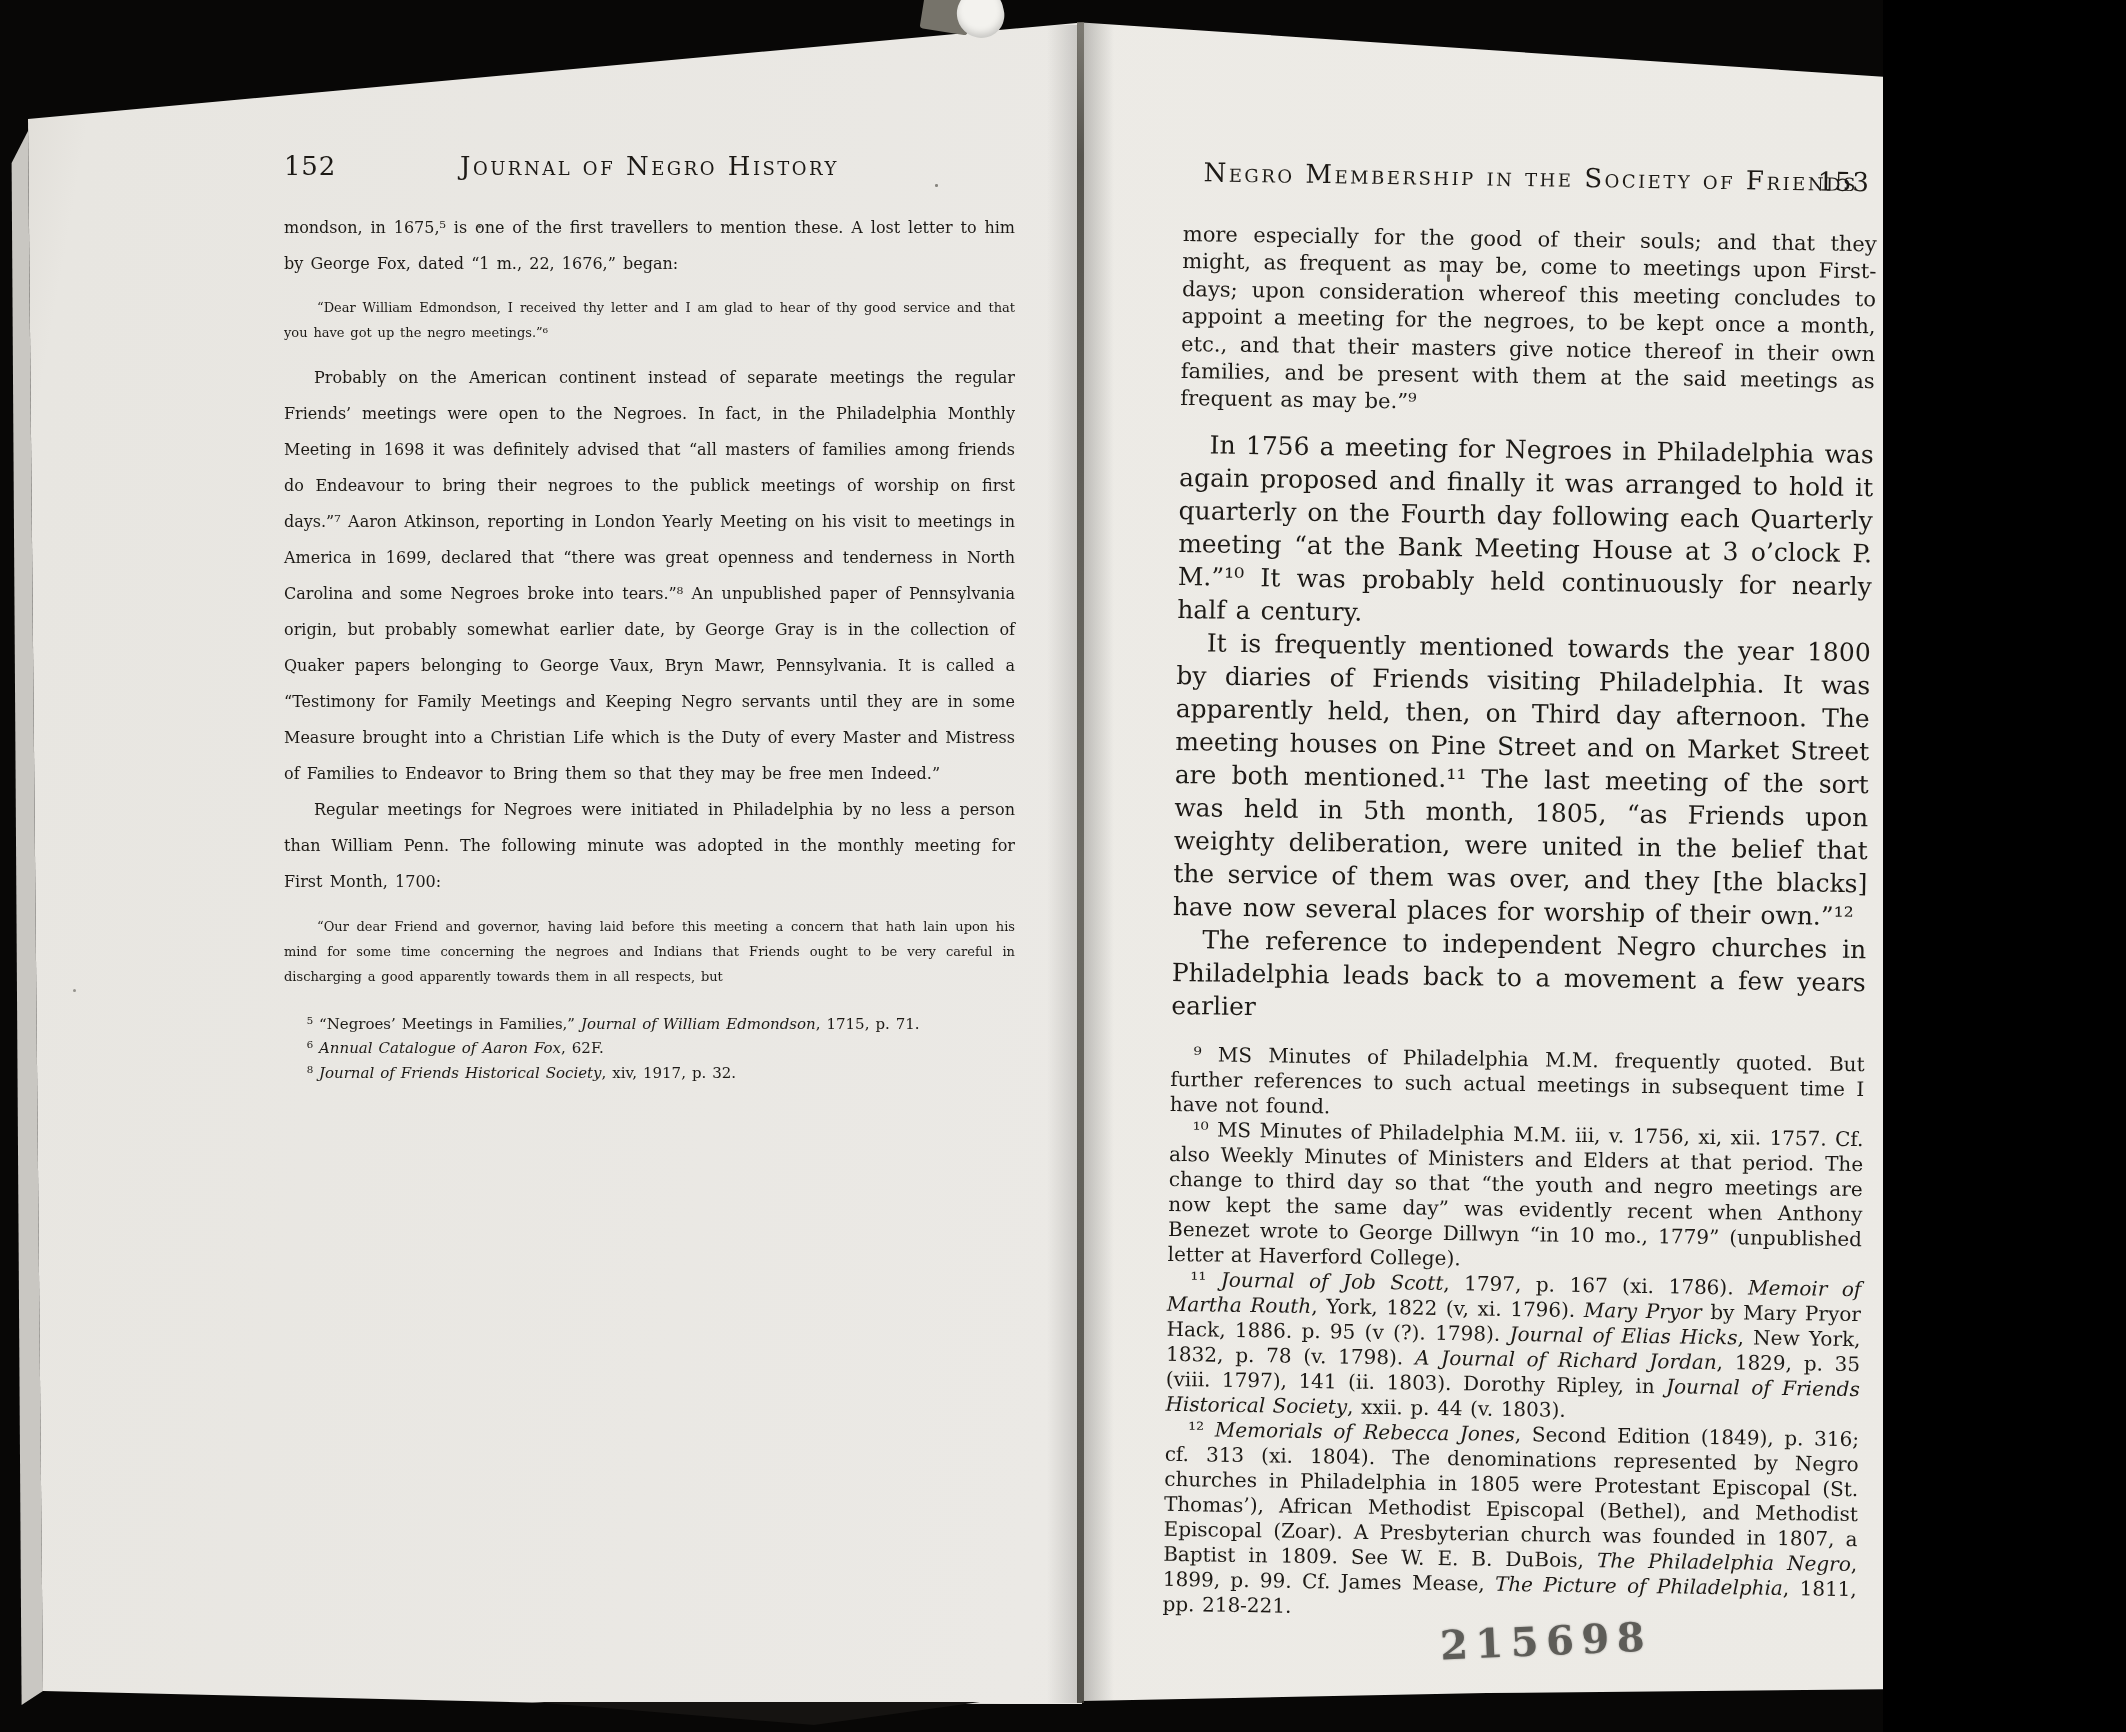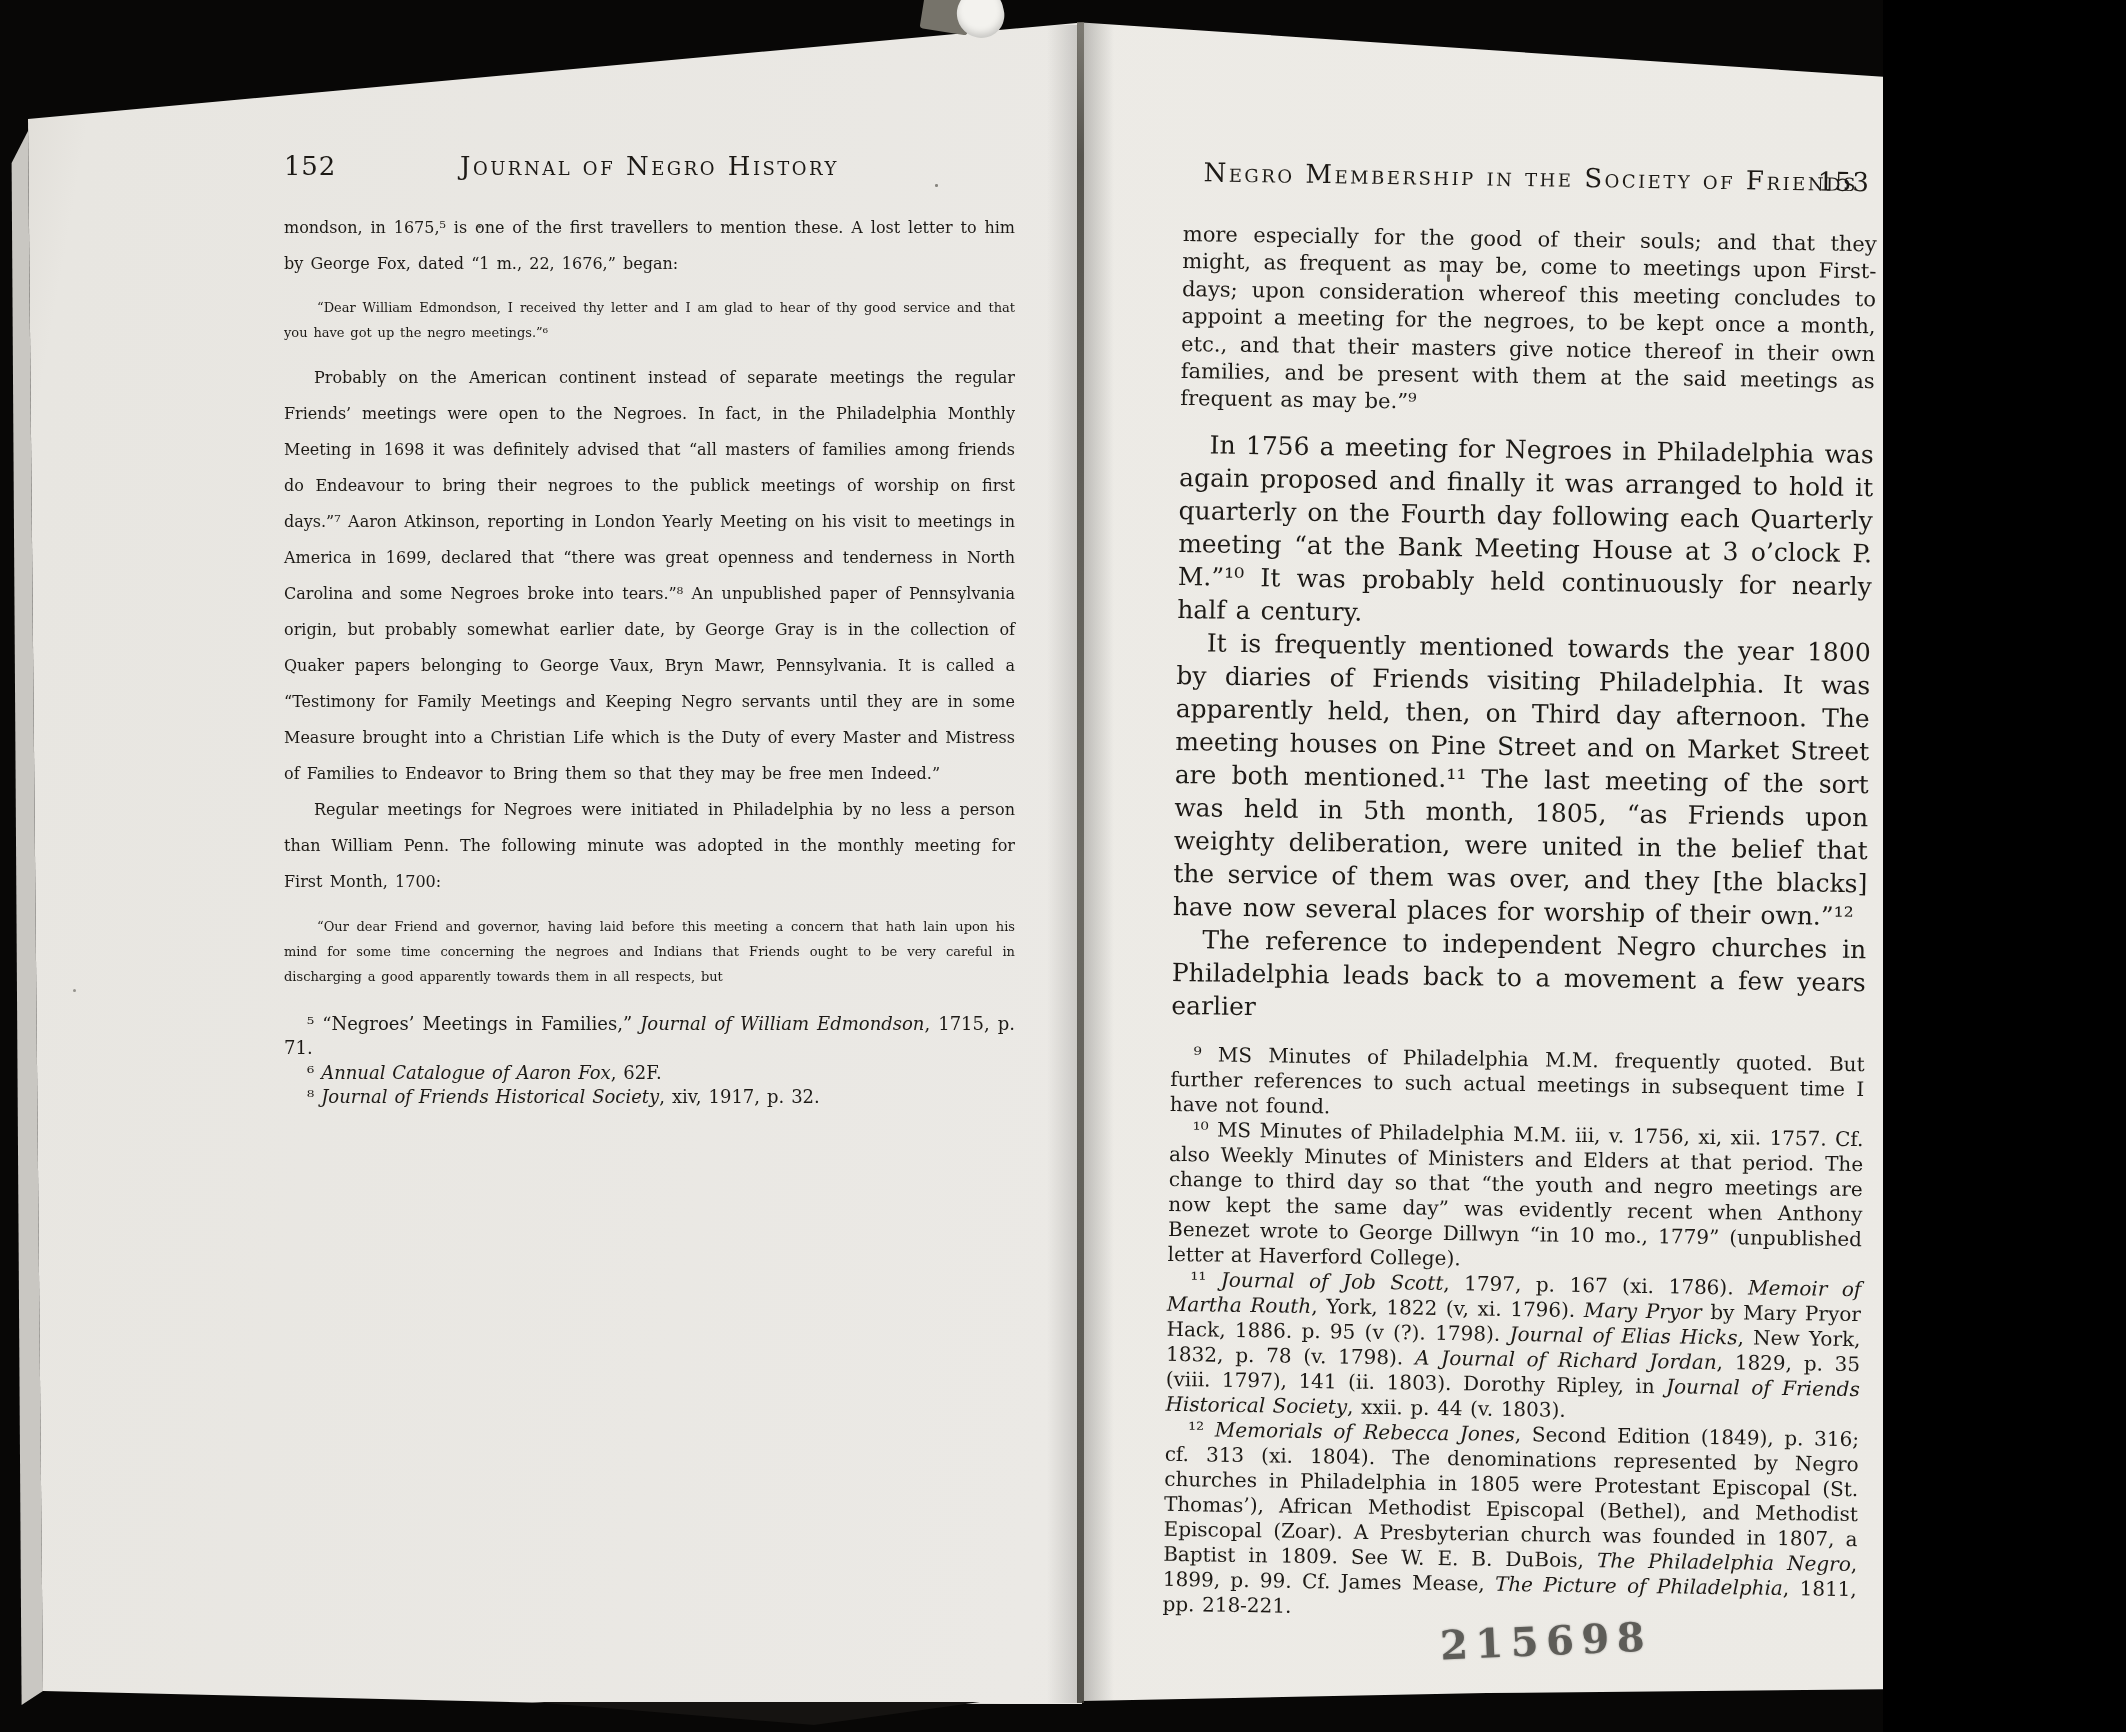--- a/index.html
+++ b/index.html
@@ -36,21 +36,21 @@
   .pn-right{right:8px;}
   #leftCol .runhead{margin-bottom:28px;}
   #rightCol .runhead{margin-bottom:33px;}
   p{margin:0;}
   .body-p{font-size:16px;line-height:36px;text-align:justify;word-spacing:2.1px;}
   #rightCol .body-p{font-size:25px;line-height:33px;}
   .indent{text-indent:30px;}
   .quote{font-size:13px;line-height:25px;text-align:justify;margin:13.3px 0 15px;text-indent:33px;word-spacing:1.7px;}
   .q-cont{font-size:21px;line-height:27.4px;text-align:justify;margin:0 0 15px;word-spacing:1.7px;}
   .footnotes{margin-top:23px;}
-  .fn-p{font-size:18px;line-height:24.5px;text-align:justify;text-indent:23px;word-spacing:1.2px;}
+  .fn-p{font-size:15px;line-height:24.5px;text-align:justify;text-indent:23px;word-spacing:1.2px;}
   #rightCol .footnotes{margin-top:20px;}
   #rightCol .fn-p{font-size:20px;line-height:25px;}
   .it{font-style:italic;}
   #stamp{position:absolute;left:1440px;top:1617px;font-size:40px;font-weight:700;
          letter-spacing:7.5px;color:#3b3a36;opacity:.8;transform:rotate(-2.5deg);
          text-shadow:0 0 2.1px rgba(59,58,54,.55);}
   .speck{position:absolute;background:#5d5a53;border-radius:50%;}
   .s1{left:478px;top:225px;width:3.3px;height:3.3px;}
   .s2{left:1447px;top:274px;width:2.5px;height:7.5px;border-radius:1.7px;}
   .s3{left:1967px;top:76px;width:3.3px;height:2.5px;}

